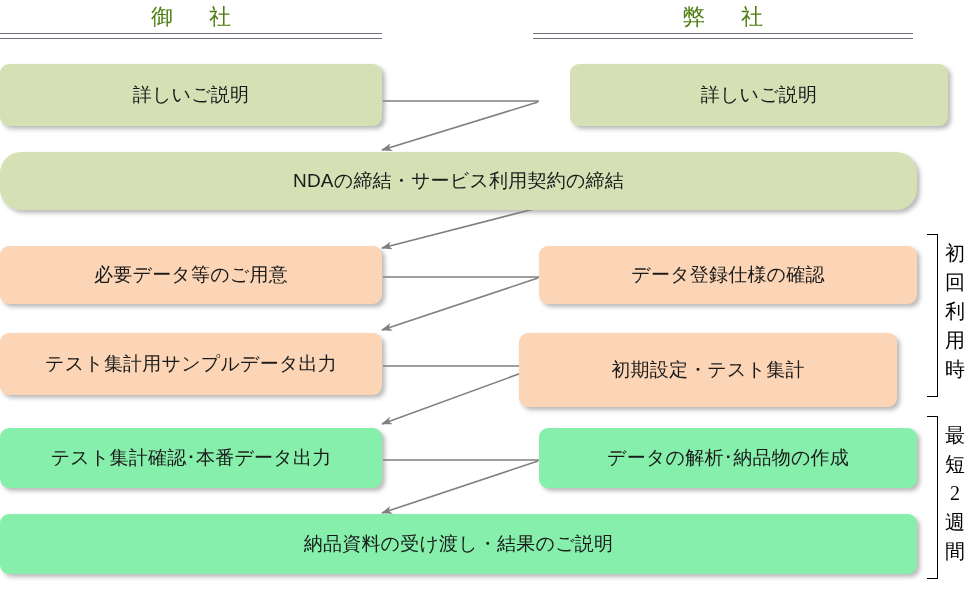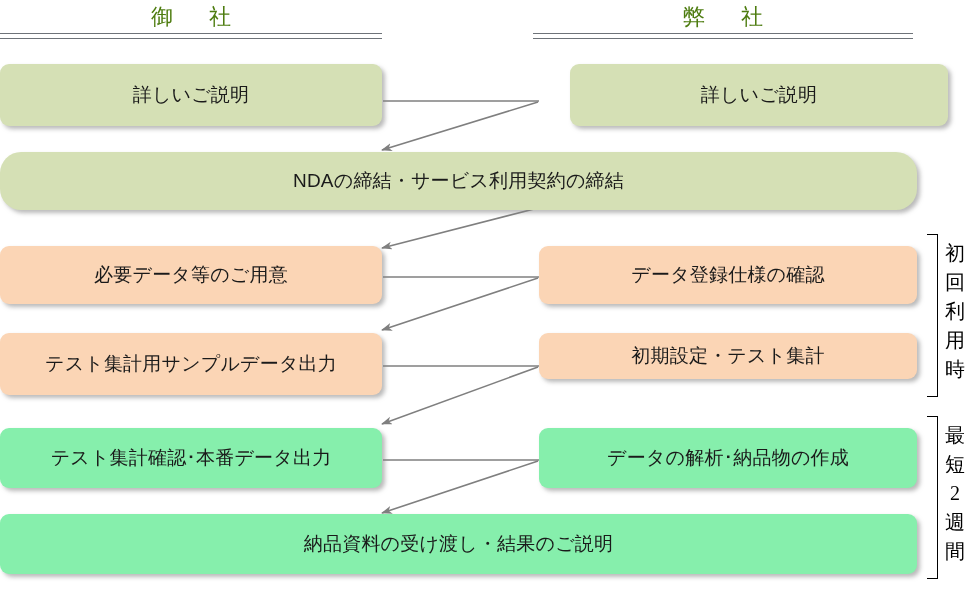--- a/index.html
+++ b/index.html
@@ -160,21 +160,21 @@
   </div>
 
   <div class="pbox orange" style="left:539px; top:246px; width:378px; height:58px;">
     <span>データ登録仕様の確認</span>
   </div>
 
   <div class="pbox orange" style="left:0px; top:333px; width:382px; height:62px;">
     <span>テスト集計用サンプルデータ出力</span>
   </div>
 
-  <div class="pbox orange" style="left:539px; top:333px; width:378px; height:46px;">
+  <div class="pbox orange" style="left:519px; top:333px; width:378px; height:74px;">
     <span>初期設定・テスト集計</span>
   </div>
 
   <div class="pbox pink" style="left:0px; top:428px; width:382px; height:60px;">
     <span>テスト集計確認･本番データ出力</span>
   </div>
 
   <div class="pbox pink" style="left:539px; top:428px; width:378px; height:60px;">
     <span>データの解析･納品物の作成</span>
   </div>

